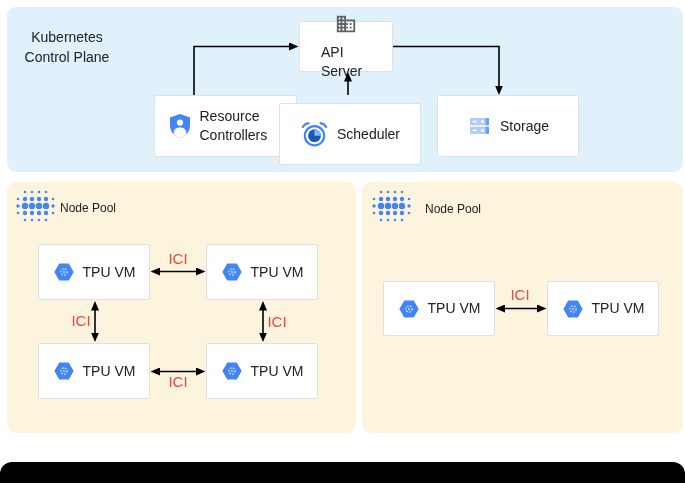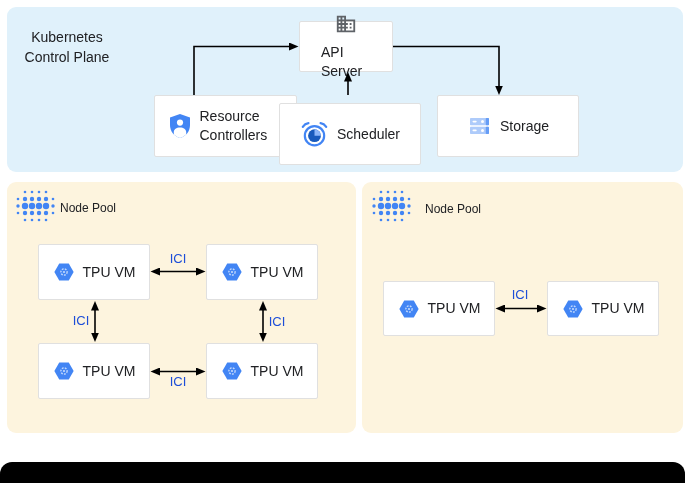--- a/index.html
+++ b/index.html
@@ -16,21 +16,21 @@
   }
   .nbox{
     position:absolute;background:#fff;border:1px solid var(--box-border,#e0e0e0);
     border-radius:2px;display:flex;align-items:center;justify-content:center;gap:8px;
     font-size:14px;line-height:19px;box-sizing:border-box;
   }
   .nbox .icon{display:flex;align-items:center;justify-content:center;flex:0 0 auto;}
   .pool-title{position:absolute;font-size:12px;line-height:17px;}
   .pool-dots{position:absolute;}
   .ici{
-    position:absolute;font-size:13px;line-height:13px;color:#1d4ed8;
+    position:absolute;font-size:15px;line-height:13px;color:#ef4444;
     transform:translate(-50%,-50%);
   }
   .arrows{position:absolute;left:0;top:0;pointer-events:none;}
   .bottom-bar{
     position:absolute;left:0;top:462px;width:685px;height:21px;background:#000;
     border-radius:12px 12px 0 0;
   }
   .nowrap{white-space:nowrap;}
 </style>
 </head>

